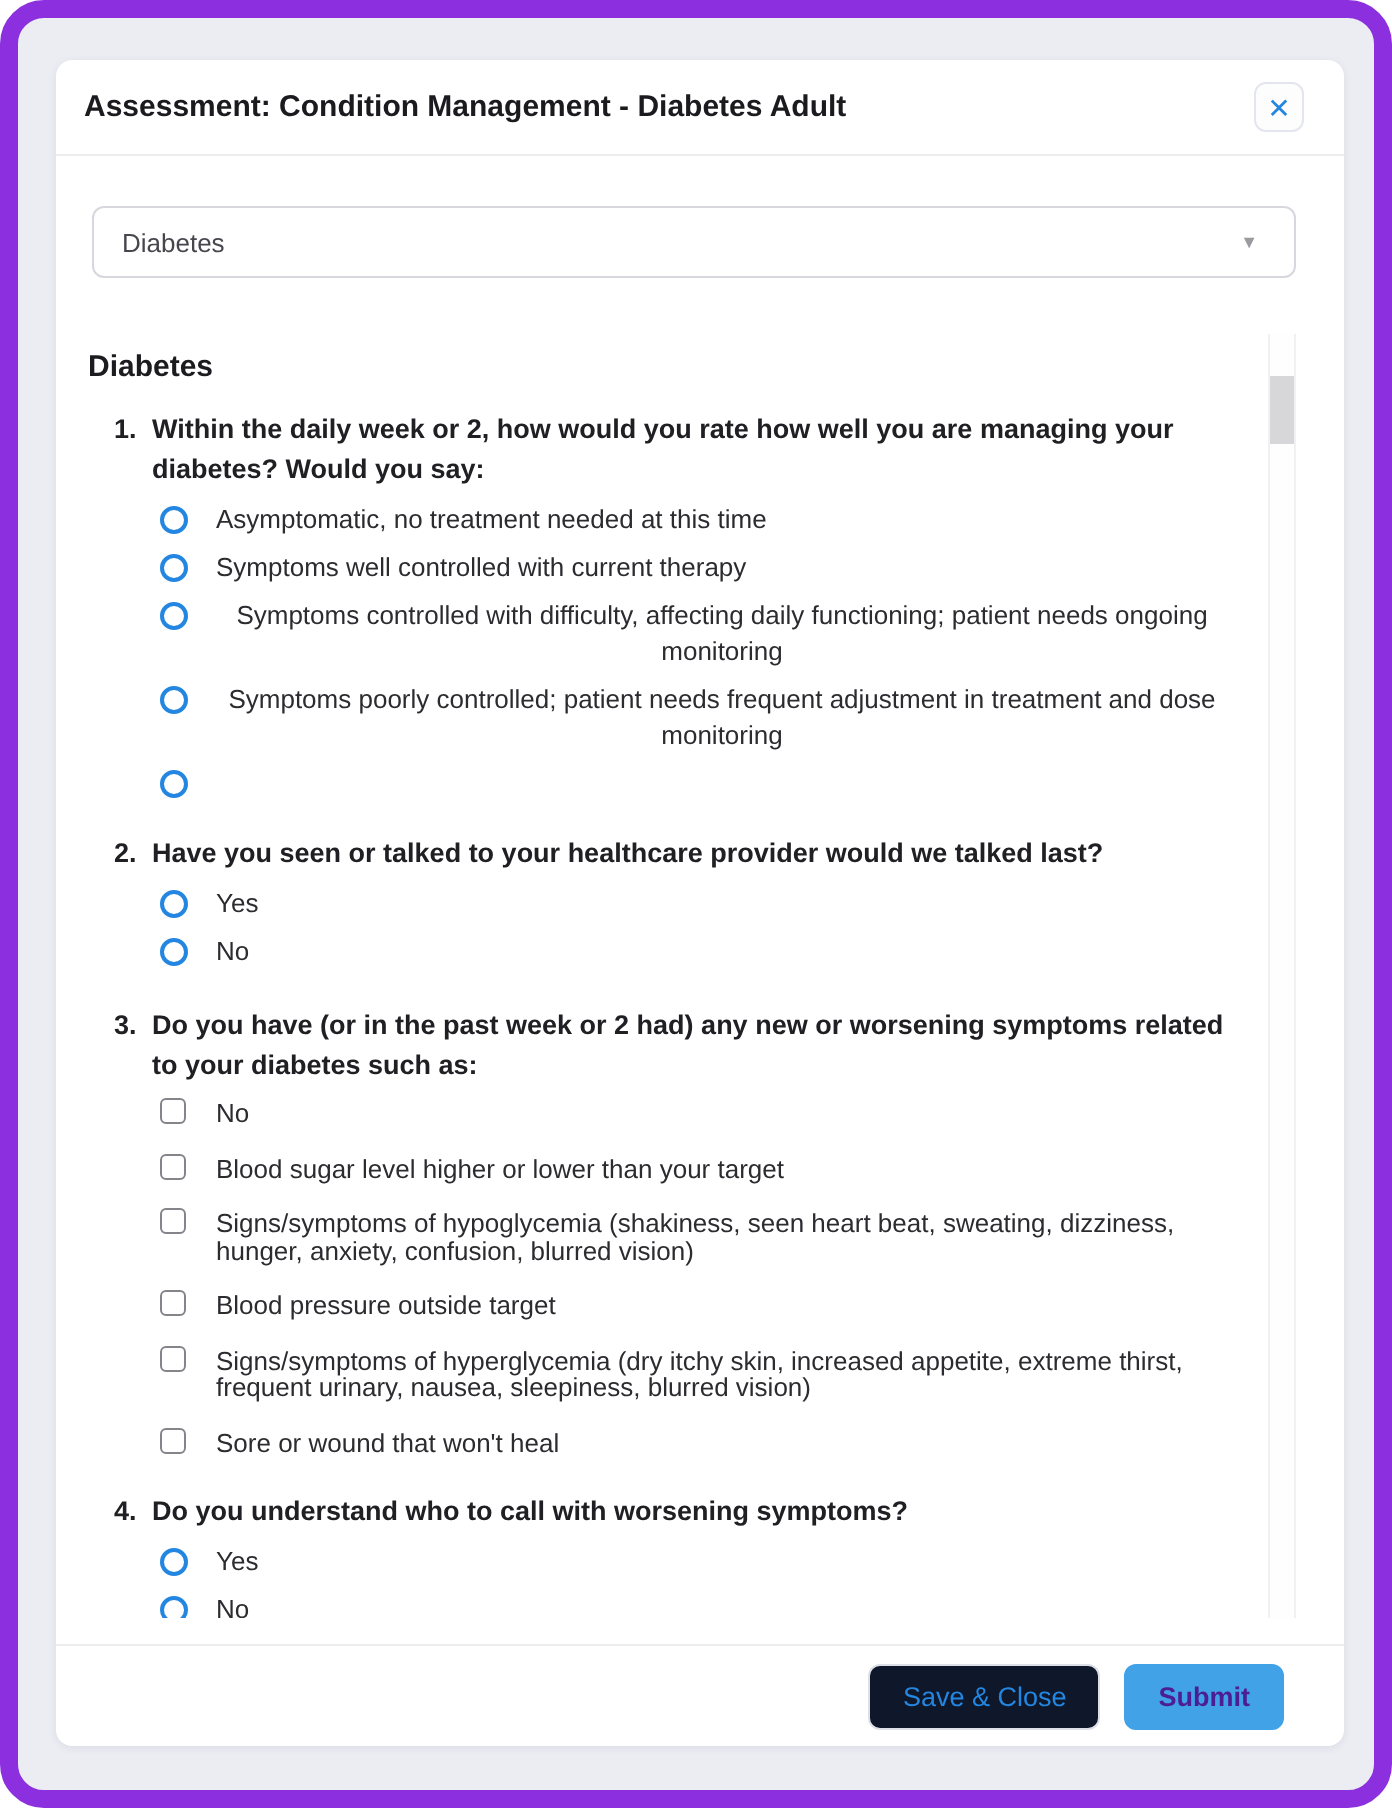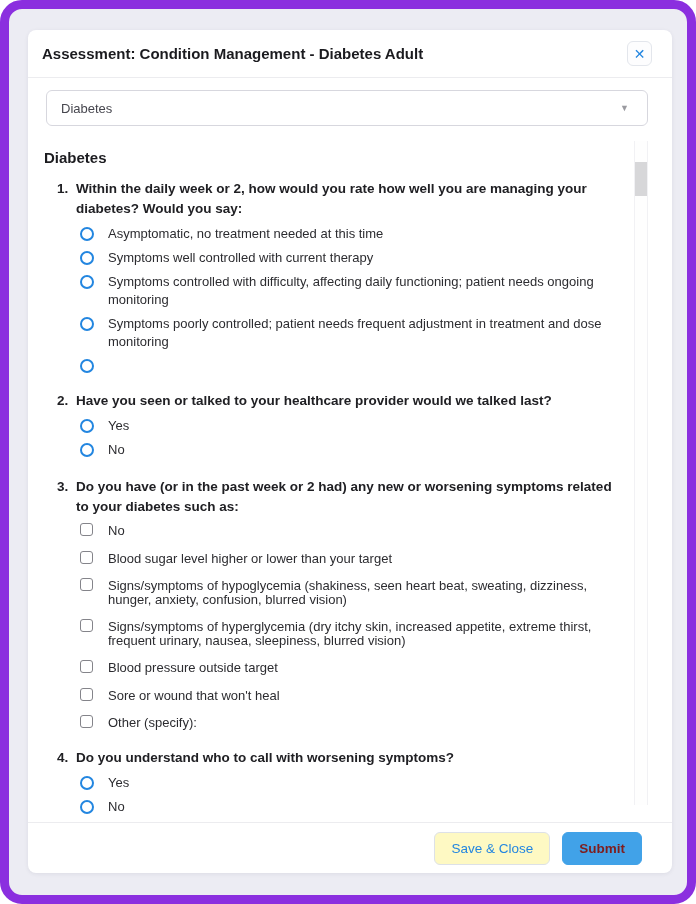--- a/index.html
+++ b/index.html
@@ -16,21 +16,21 @@
     border-radius: 22px;
     background: var(--frame-gap, #ececf3);
     z-index: 0;
   }
   .modal {
     position: absolute; left: 28px; top: 30px;
     width: 644px; height: 843px;
     background: #ffffff; border-radius: 8px;
     box-shadow: 0 1px 4px rgba(40,40,60,.08);
     z-index: 1; overflow: hidden;
-    display: flex; flex-direction: column;
+    display: flex; flex-direction: column; gap: 13px;
   }
   
   .hdr {
     height: 48px; flex: none;
     display: flex; align-items: center;
     padding: 0 14px;
     border-bottom: 1px solid #ececef;
   }
   .hdr-title { font-size: 15px; font-weight: 700; color: #1b1b1f; flex: 1; }
   .close-btn {
@@ -66,21 +66,21 @@
     flex: none; width: 14px; height: 14px;
     border: 2px solid var(--accent-blue, #2e8be4); border-radius: 50%;
     background: #fff; margin: 2px 14px 0 0;
   }
   .checkbox {
     flex: none; width: 13px; height: 13px;
     border: 1.5px solid #84848a; border-radius: 3px;
     background: #fff; margin: 0 15px 0 0;
   }
   .opt-label { font-size: 13px; color: #2c2c30; }
-  .radios .opt-label { line-height: 18px; }
+  .radios .opt-label { line-height: 18px; text-align: center; }
   .checks .opt-label { line-height: 13.5px; padding-top: 1px; }
   
   .scrollbar {
     position: absolute; top: 3px; right: 24px;
     width: 14px; height: 664px;
     background: #fefefe;
     border-left: 1px solid #f1f1f4; border-right: 1px solid #f1f1f4;
   }
   .scroll-thumb {
     position: absolute; top: 21px; left: 0;
@@ -92,27 +92,27 @@
     border-top: 1px solid #ececef;
     display: flex; align-items: center; justify-content: flex-end;
     gap: 12px; padding-right: 30px;
   }
   .btn {
     height: 33px; border-radius: 6px; font-size: 13.5px;
     padding: 0 16px; cursor: pointer;
     font-family: "Liberation Sans", sans-serif;
   }
   .btn-secondary {
-    background: #fef9c3; border: 1px solid #dde1e7;
+    background: #0f172a; border: 1px solid #dde1e7;
     color: var(--accent-blue, #2e8be4); font-weight: 400;
   }
   .btn-primary {
     background: var(--button-blue, #41a2e8);
     border: 1px solid var(--button-blue, #41a2e8);
-    color: #7f1d1d; font-weight: 700;
+    color: #4c1d95; font-weight: 700;
   }
 </style>
 </head>
 <body>
 
 <div class="frame"></div>
 
 <div class="modal">
 
   <div class="hdr">
@@ -189,33 +189,29 @@
               <div class="opt">
     <span class="checkbox"></span>
     <span class="opt-label">Blood sugar level higher or lower than your target</span>
   </div>
               <div class="opt">
     <span class="checkbox"></span>
     <span class="opt-label">Signs/symptoms of hypoglycemia (shakiness, seen heart beat, sweating, dizziness, hunger, anxiety, confusion, blurred vision)</span>
   </div>
               <div class="opt">
     <span class="checkbox"></span>
+    <span class="opt-label">Blood pressure outside target</span>
+  </div>
+              <div class="opt">
+    <span class="checkbox"></span>
     <span class="opt-label">Signs/symptoms of hyperglycemia (dry itchy skin, increased appetite, extreme thirst, frequent urinary, nausea, sleepiness, blurred vision)</span>
   </div>
               <div class="opt">
     <span class="checkbox"></span>
-    <span class="opt-label">Blood pressure outside target</span>
-  </div>
-              <div class="opt">
-    <span class="checkbox"></span>
     <span class="opt-label">Sore or wound that won't heal</span>
-  </div>
-              <div class="opt">
-    <span class="checkbox"></span>
-    <span class="opt-label">Other (specify):</span>
   </div>
             </div>
   </div>
           <div class="question">
     <div class="q-head">
       <span class="q-num">4.</span>
       <span class="q-text">Do you understand who to call with worsening symptoms?</span>
     </div>
     <div class="options radios">
               <div class="opt">

